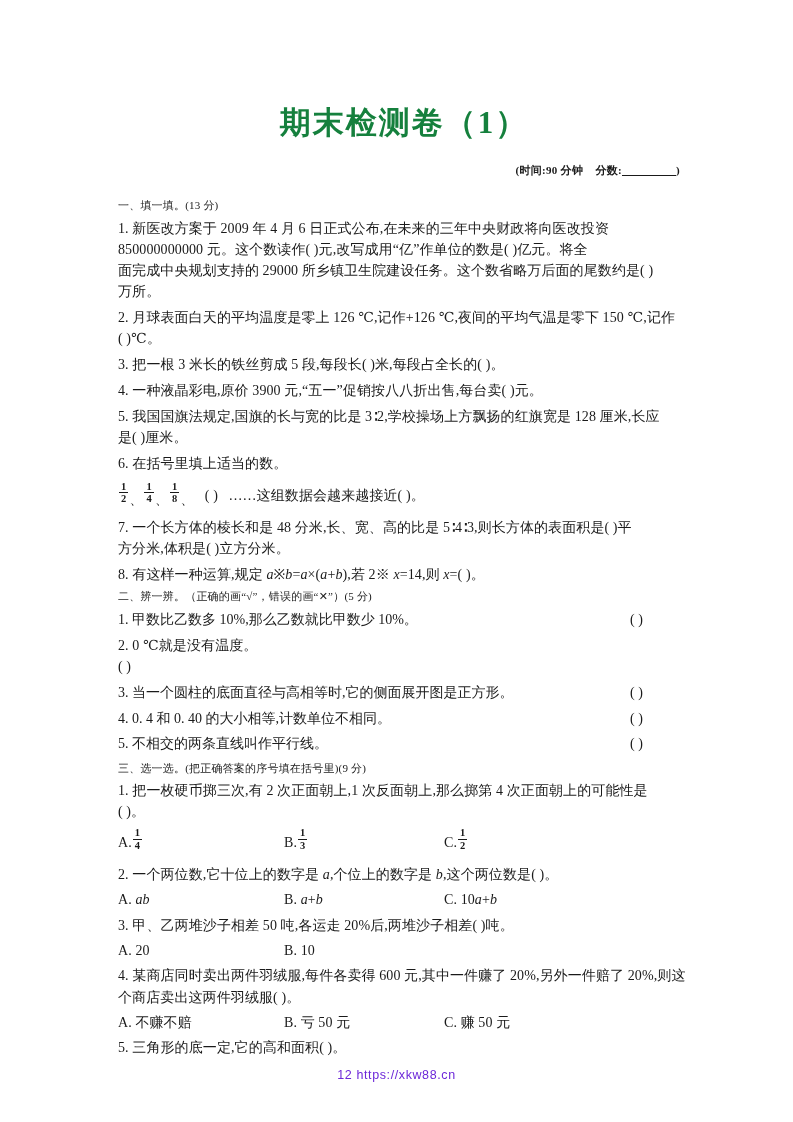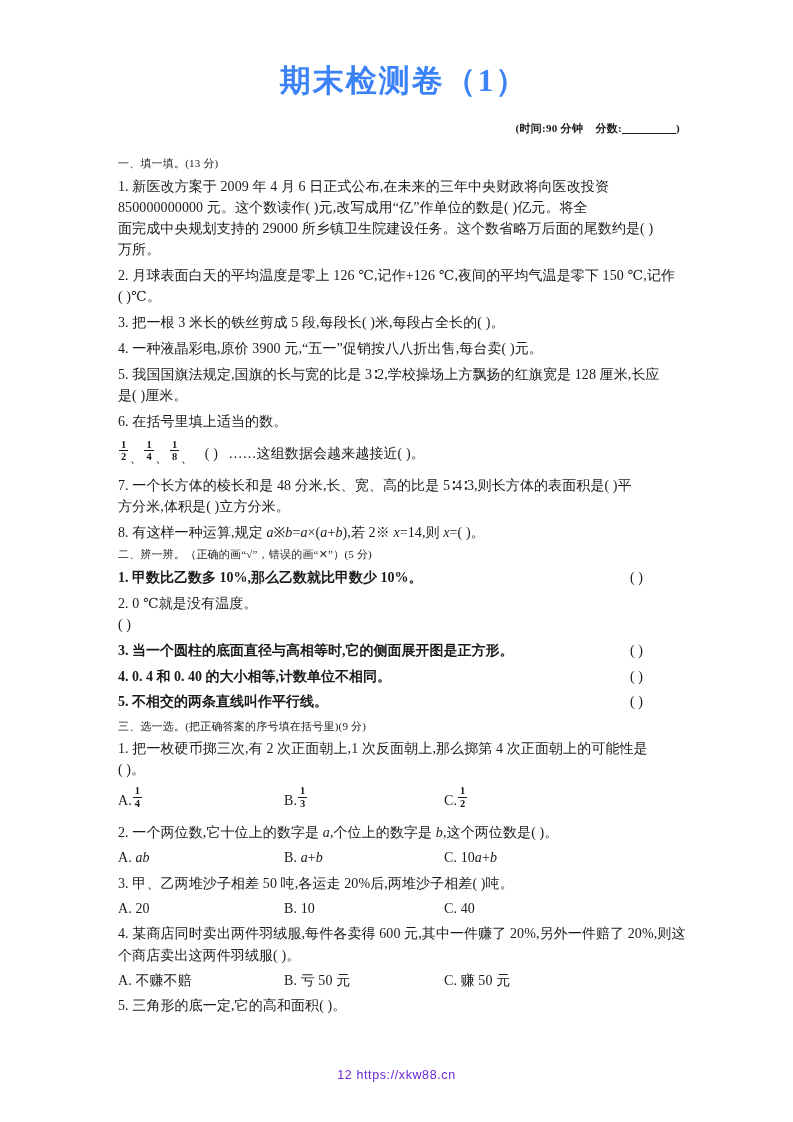--- a/index.html
+++ b/index.html
@@ -26,23 +26,23 @@
     top: 0;
     width: 572px;
   }
 
   
   .doc-title {
     text-align: center;
     font-size: 31px;
     font-weight: 700;
     letter-spacing: 2px;
-    margin-top: 60px;
+    margin-top: 102px;
     font-family: "Liberation Serif", "DejaVu Serif", serif;
-    color: #3b82f6;
+    color: #15803d;
   }
   .exam-meta {
     text-align: right;
     font-size: 11px;
     font-weight: 700;
     margin-top: 18px;
     padding-right: 10px;
     letter-spacing: 0.3px;
   }
   .score-blank {
@@ -74,21 +74,21 @@
     text-align: center;
   }
   .tf-row {
     display: flex;
     justify-content: space-between;
     align-items: flex-start;
     font-size: 14px;
     line-height: 1.52;
     margin-top: 4.5px;
   }
-  .tf-row .tf-text { flex: 1 1 auto; padding-right: 28px; font-weight: bold; }
+  .tf-row .tf-text { flex: 1 1 auto; padding-right: 28px; }
   .tf-row .tf-paren { flex: 0 0 auto; width: 60px; text-align: left; }
   .tf-paren-inset { padding-left: 24px; }
 
   
   .frac {
     display: inline-block;
     vertical-align: -0.45em;
     text-align: center;
     font-size: 10.5px;
     line-height: 1.06;
@@ -271,21 +271,20 @@
         <span class="opt-b" id="q-mc-2-b">B. <em class="var">a</em>+<em class="var">b</em></span>
         <span class="opt-c" id="q-mc-2-c">C. 10<em class="var">a</em>+<em class="var">b</em></span>
       </div>
     </div>
 
     <div class="q">
       <div>3. 甲、乙两堆沙子相差 50 吨,各运走 20%后,两堆沙子相差(      )吨。</div>
       <div class="options">
         <span class="opt-a">A. 20</span>
         <span class="opt-b">B. 10</span>
-        <span class="opt-c">C. 40</span>
       </div>
     </div>
 
     <div class="q">
       <div>4. 某商店同时卖出两件羽绒服,每件各卖得 600 元,其中一件赚了 20%,另外一件赔了 20%,则这</div>
       <div>个商店卖出这两件羽绒服(      )。</div>
       <div class="options">
         <span class="opt-a">A. 不赚不赔</span>
         <span class="opt-b">B. 亏 50 元</span>
         <span class="opt-c">C. 赚 50 元</span>

